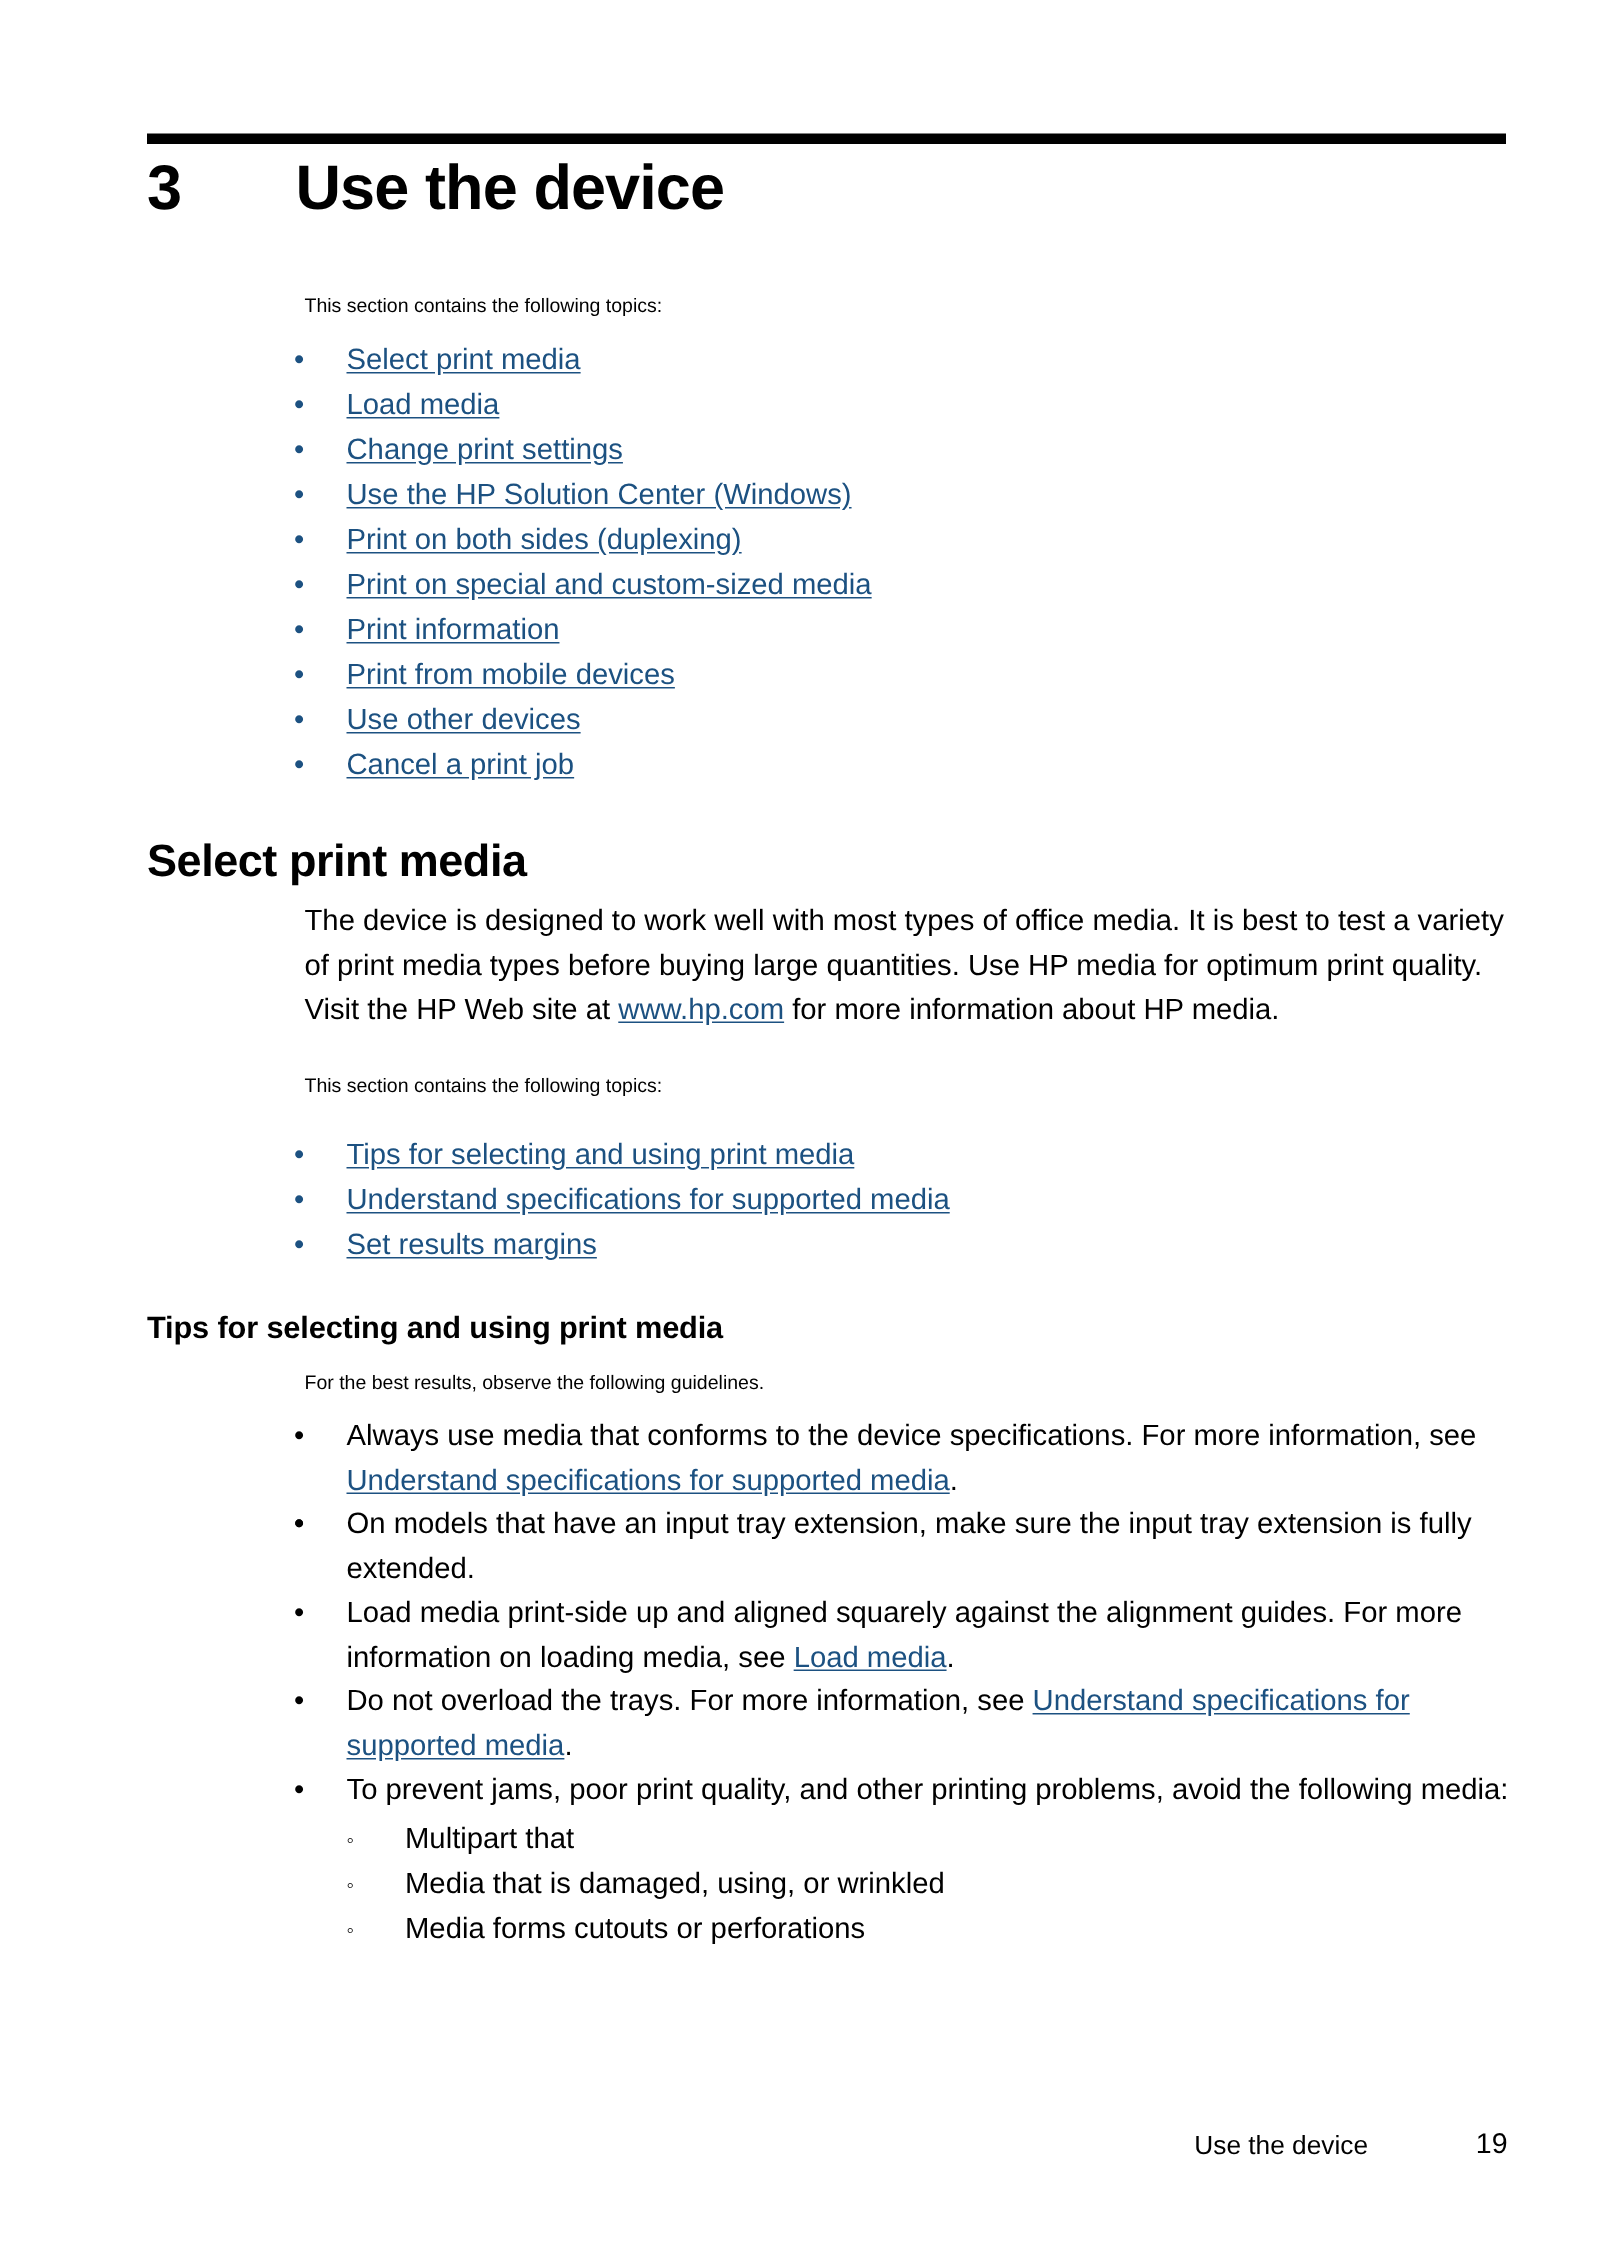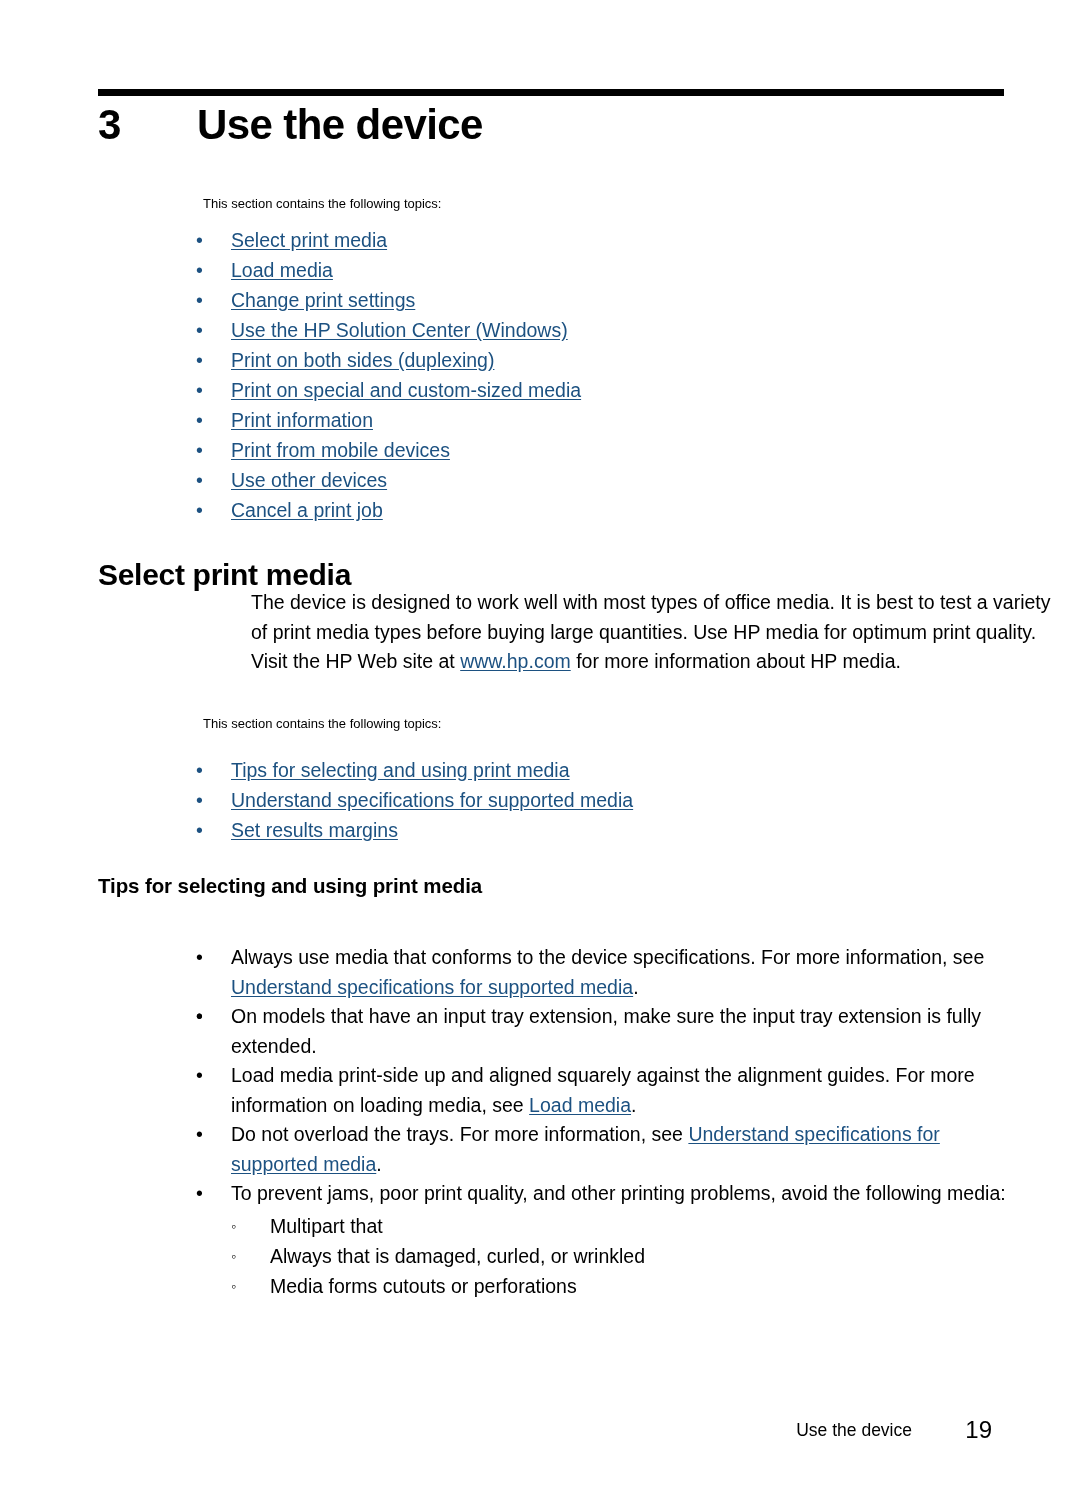--- a/index.html
+++ b/index.html
@@ -174,23 +174,23 @@
   }
   .footer-label {
     position: absolute;
     right: 168px;
     top: 0;
     font-size: 17.5px;
     line-height: 24px;
   }
   .footer-page {
     position: absolute;
-    right: 88px;
-    top: 0;
-    font-size: 24px;
+    right: 75px;
+    top: 0;
+    font-size: 19px;
     line-height: 24px;
   }
 </style>
 </head>
 <body>
 
 <div class="page">
 
   <div class="chapter-rule"></div>
   <div class="chapter-head">
@@ -238,21 +238,21 @@
       <a class="doclink" href="#">Use other devices</a>
     </li>
     <li>
       <span class="dot">•</span>
       <a class="doclink" href="#">Cancel a print job</a>
     </li>
   </ul>
 
   <div class="sec-head" style="top:557px;">Select print media</div>
 
-  <div class="body-para" style="top:588px;margin-left:48px;">
+  <div class="body-para" style="top:600px;">
     <span>The device is designed to work well with most types of office media. It is best to test a variety of print media types before buying large quantities. Use HP media for optimum print quality. Visit the HP Web site at </span><a class="doclink" href="#">www.hp.com</a><span> for more information about HP media.</span>
   </div>
 
   <div class="intro-text" style="top:710px;">This section contains the following topics:</div>
 
   <ul class="link-list" style="top:755px;">
     <li>
       <span class="dot">•</span>
       <a class="doclink" href="#">Tips for selecting and using print media</a>
     </li>
@@ -261,20 +261,21 @@
       <a class="doclink" href="#">Understand specifications for supported media</a>
     </li>
     <li>
       <span class="dot">•</span>
       <a class="doclink" href="#">Set results margins</a>
     </li>
   </ul>
 
   <div class="sub-head" style="top:872px;">Tips for selecting and using print media</div>
 
+  <div class="intro-text" style="top:908px;">For the best results, observe the following guidelines.</div>
 
   <ul class="bullet-list" style="top:943px;">
 
     <li>
       <span class="dot">•</span>
       <span>Always use media that conforms to the device specifications. For more information, see </span><a class="doclink" href="#">Understand specifications for supported media</a><span>.</span>
     </li>
 
     <li>
       <span class="dot">•</span>
@@ -298,21 +299,21 @@
     <li>
       <span class="dot">•</span>
       <span>To prevent jams, poor print quality, and other printing problems, avoid the following media:</span>
       <ul class="sub-bullets">
         <li>
           <span class="circ">◦</span>
           <span>Multipart that</span>
         </li>
         <li>
           <span class="circ">◦</span>
-          <span>Always that is damaged, curled, or wrinkled</span>
+          <span>Media that is damaged, using, or wrinkled</span>
         </li>
         <li>
           <span class="circ">◦</span>
           <span>Media forms cutouts or perforations</span>
         </li>
       </ul>
     </li>
   </ul>
 
   <div class="footer">

